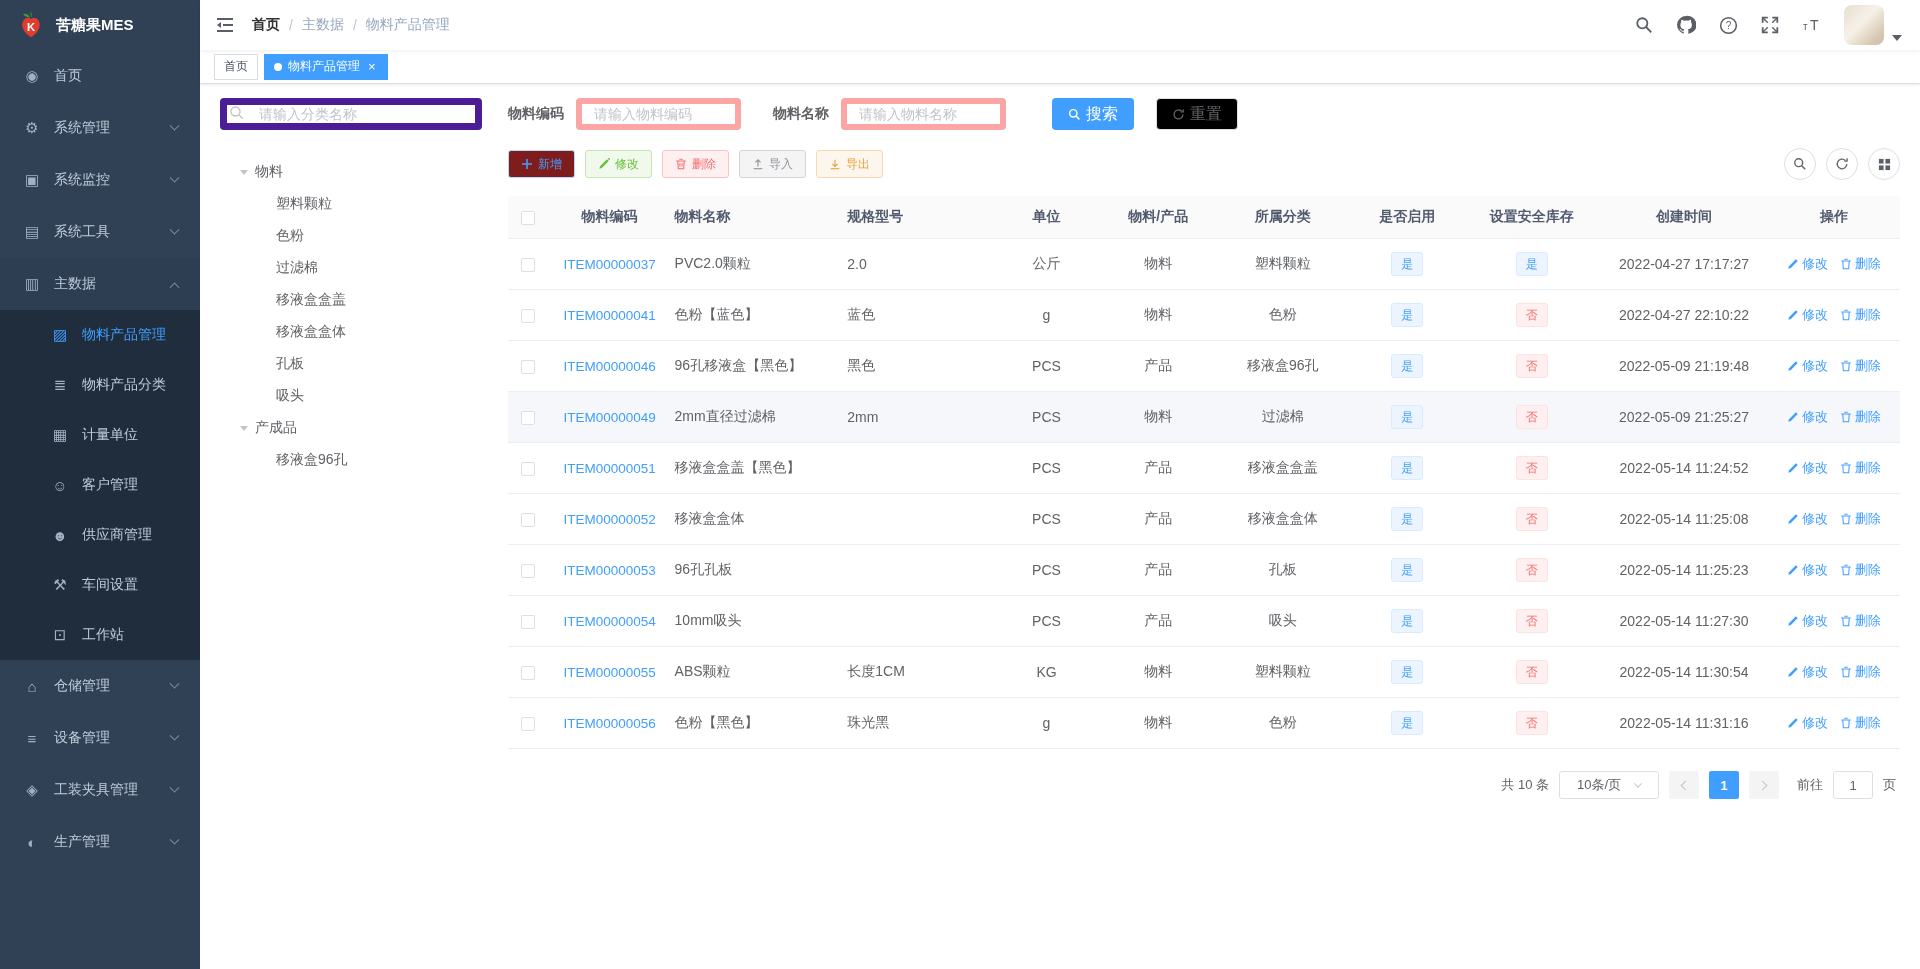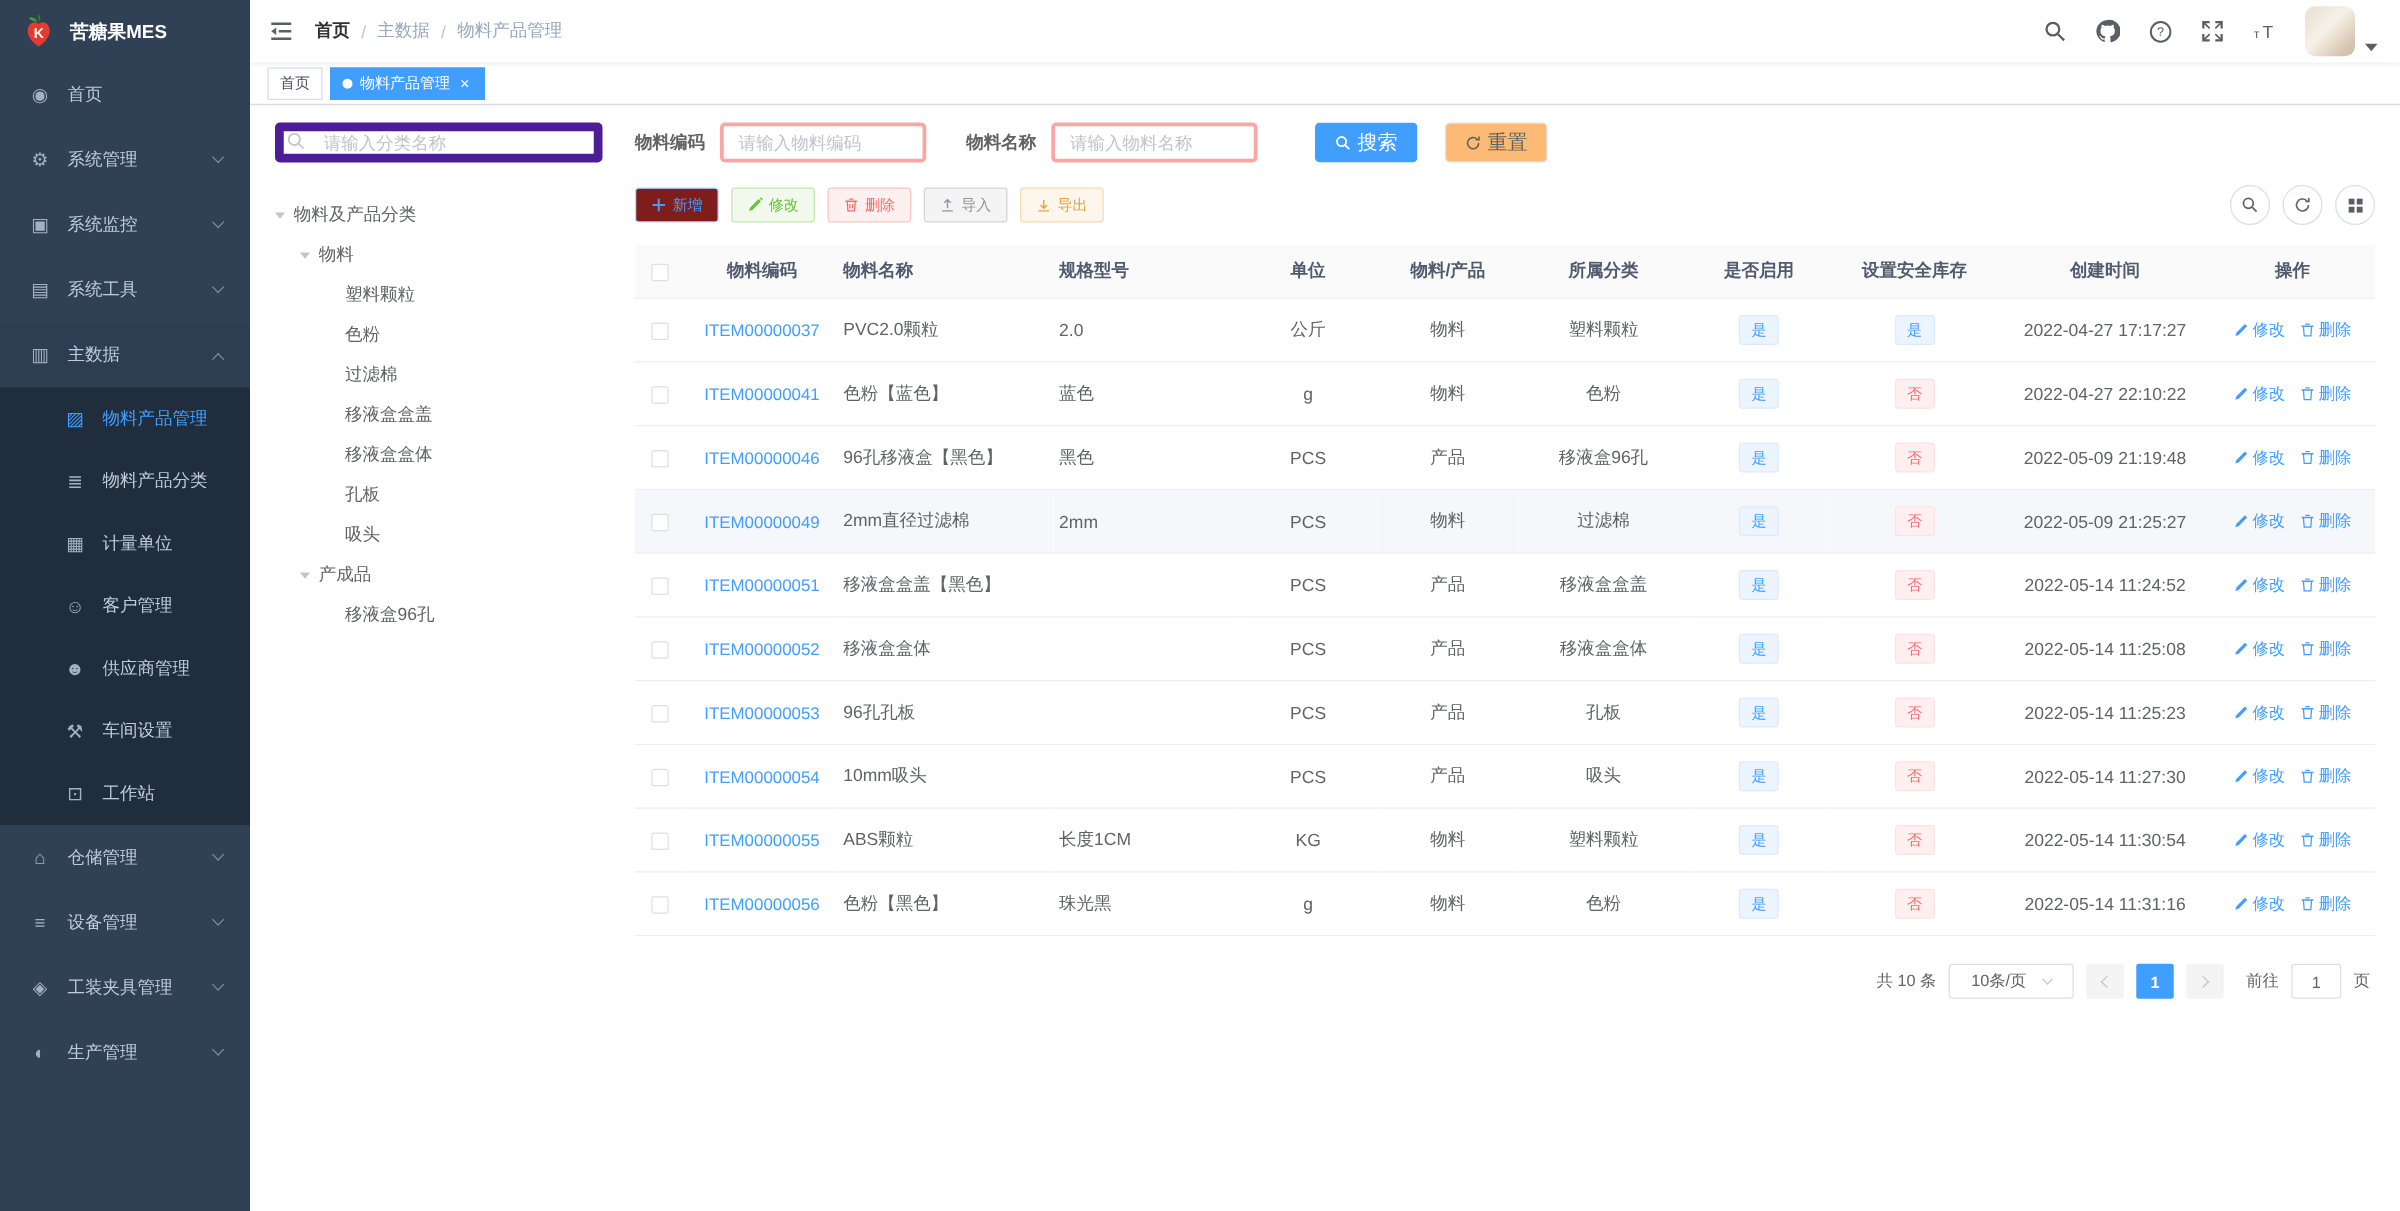--- a/index.html
+++ b/index.html
@@ -61,27 +61,27 @@
   .tree-search .sicon { position:absolute; left:9px; top:7px; color:#c0c4cc; }
   .tree-node-row { display:flex; align-items:center; height:32px; font-size:14px; color:#606266; cursor:pointer; }
   .tcaret { width:0; height:0; border-left:4.5px solid transparent; border-right:4.5px solid transparent;
     border-top:5.5px solid #c0c4cc; margin-right:7px; flex:0 0 auto; }
   .tcaret-ph { width:9px; margin-right:7px; flex:0 0 auto; }
 
   
   .table-panel { flex:1; min-width:0; }
   .filter-row { display:flex; align-items:center; gap:12px; margin-bottom:18px; }
   .f-label { font-size:14px; font-weight:700; color:#606266; white-space:nowrap; }
-  .f-input { width:165px; height:32px; border:3px solid #fca5a5; border-radius:4px; padding:0 12px;
+  .f-input { width:165px; height:32px; border:6px solid #fca5a5; border-radius:4px; padding:0 12px;
     font-size:14px; color:#606266; outline:none; margin-right:20px; font-family:inherit; }
   .f-input::placeholder { color:#c0c4cc; }
   .btn { display:inline-flex; align-items:center; gap:5px; border-radius:4px; cursor:pointer;
     font-size:16px; border:1px solid transparent; font-family:inherit; }
   .btn-search { background:#409eff; color:#fff; height:32px; padding:0 15px; margin-left:14px; }
-  .btn-reset { background:#fdba74; color:#606266; border-color:#dcdfe6; height:32px; padding:0 15px; margin-left:10px; }
+  .btn-reset { background:#000000; color:#606266; border-color:#dcdfe6; height:32px; padding:0 15px; margin-left:10px; }
   .toolbar-row { display:flex; align-items:center; margin-bottom:16px; }
   .tbtn { height:28px; padding:0 12px; border-radius:3px; margin-right:10px; font-size:12px; }
   .tbtn.primary { background:#7f1d1d; border-color:#b3d8ff; color:#409eff; }
   .tbtn.success { background:#f0f9eb; border-color:#c2e7b0; color:#67c23a; }
   .tbtn.danger  { background:#fef0f0; border-color:#fbc4c4; color:#f56c6c; }
   .tbtn.info    { background:#f4f4f5; border-color:#d3d4d6; color:#909399; }
   .tbtn.warning { background:#fdf6ec; border-color:#f5dab1; color:#e6a23c; }
   .toolbar-right { margin-left:auto; display:flex; gap:10px; }
   .circle-btn { width:32px; height:32px; border-radius:50%; border:1px solid #dcdfe6; background:#fff;
     display:flex; align-items:center; justify-content:center; color:#606266; cursor:pointer; }
@@ -286,24 +286,20 @@
         <div class="tree-search">
           <span class="sicon">
             <svg width="16" height="16" viewBox="0 0 16 16" fill="none" stroke="currentColor" stroke-width="1.4">
               <circle cx="6.5" cy="6.5" r="4.5"></circle>
                 <line x1="10" y1="10" x2="13.8" y2="13.8"></line>
             </svg>
           </span>
           <input placeholder="请输入分类名称" style="">
         </div>
         <div id="tree">
-            <div class="tree-node-row" style="padding-left: 0px;">
-              <span class="tcaret"></span>
-              <span>物料及产品分类</span>
-            </div>
             <div class="tree-node-row" style="padding-left: 20px;">
               <span class="tcaret"></span>
               <span>物料</span>
             </div>
             <div class="tree-node-row" style="padding-left: 40px;">
               <span class="tcaret-ph"></span>
               <span>塑料颗粒</span>
             </div>
             <div class="tree-node-row" style="padding-left: 40px;">
               <span class="tcaret-ph"></span>

